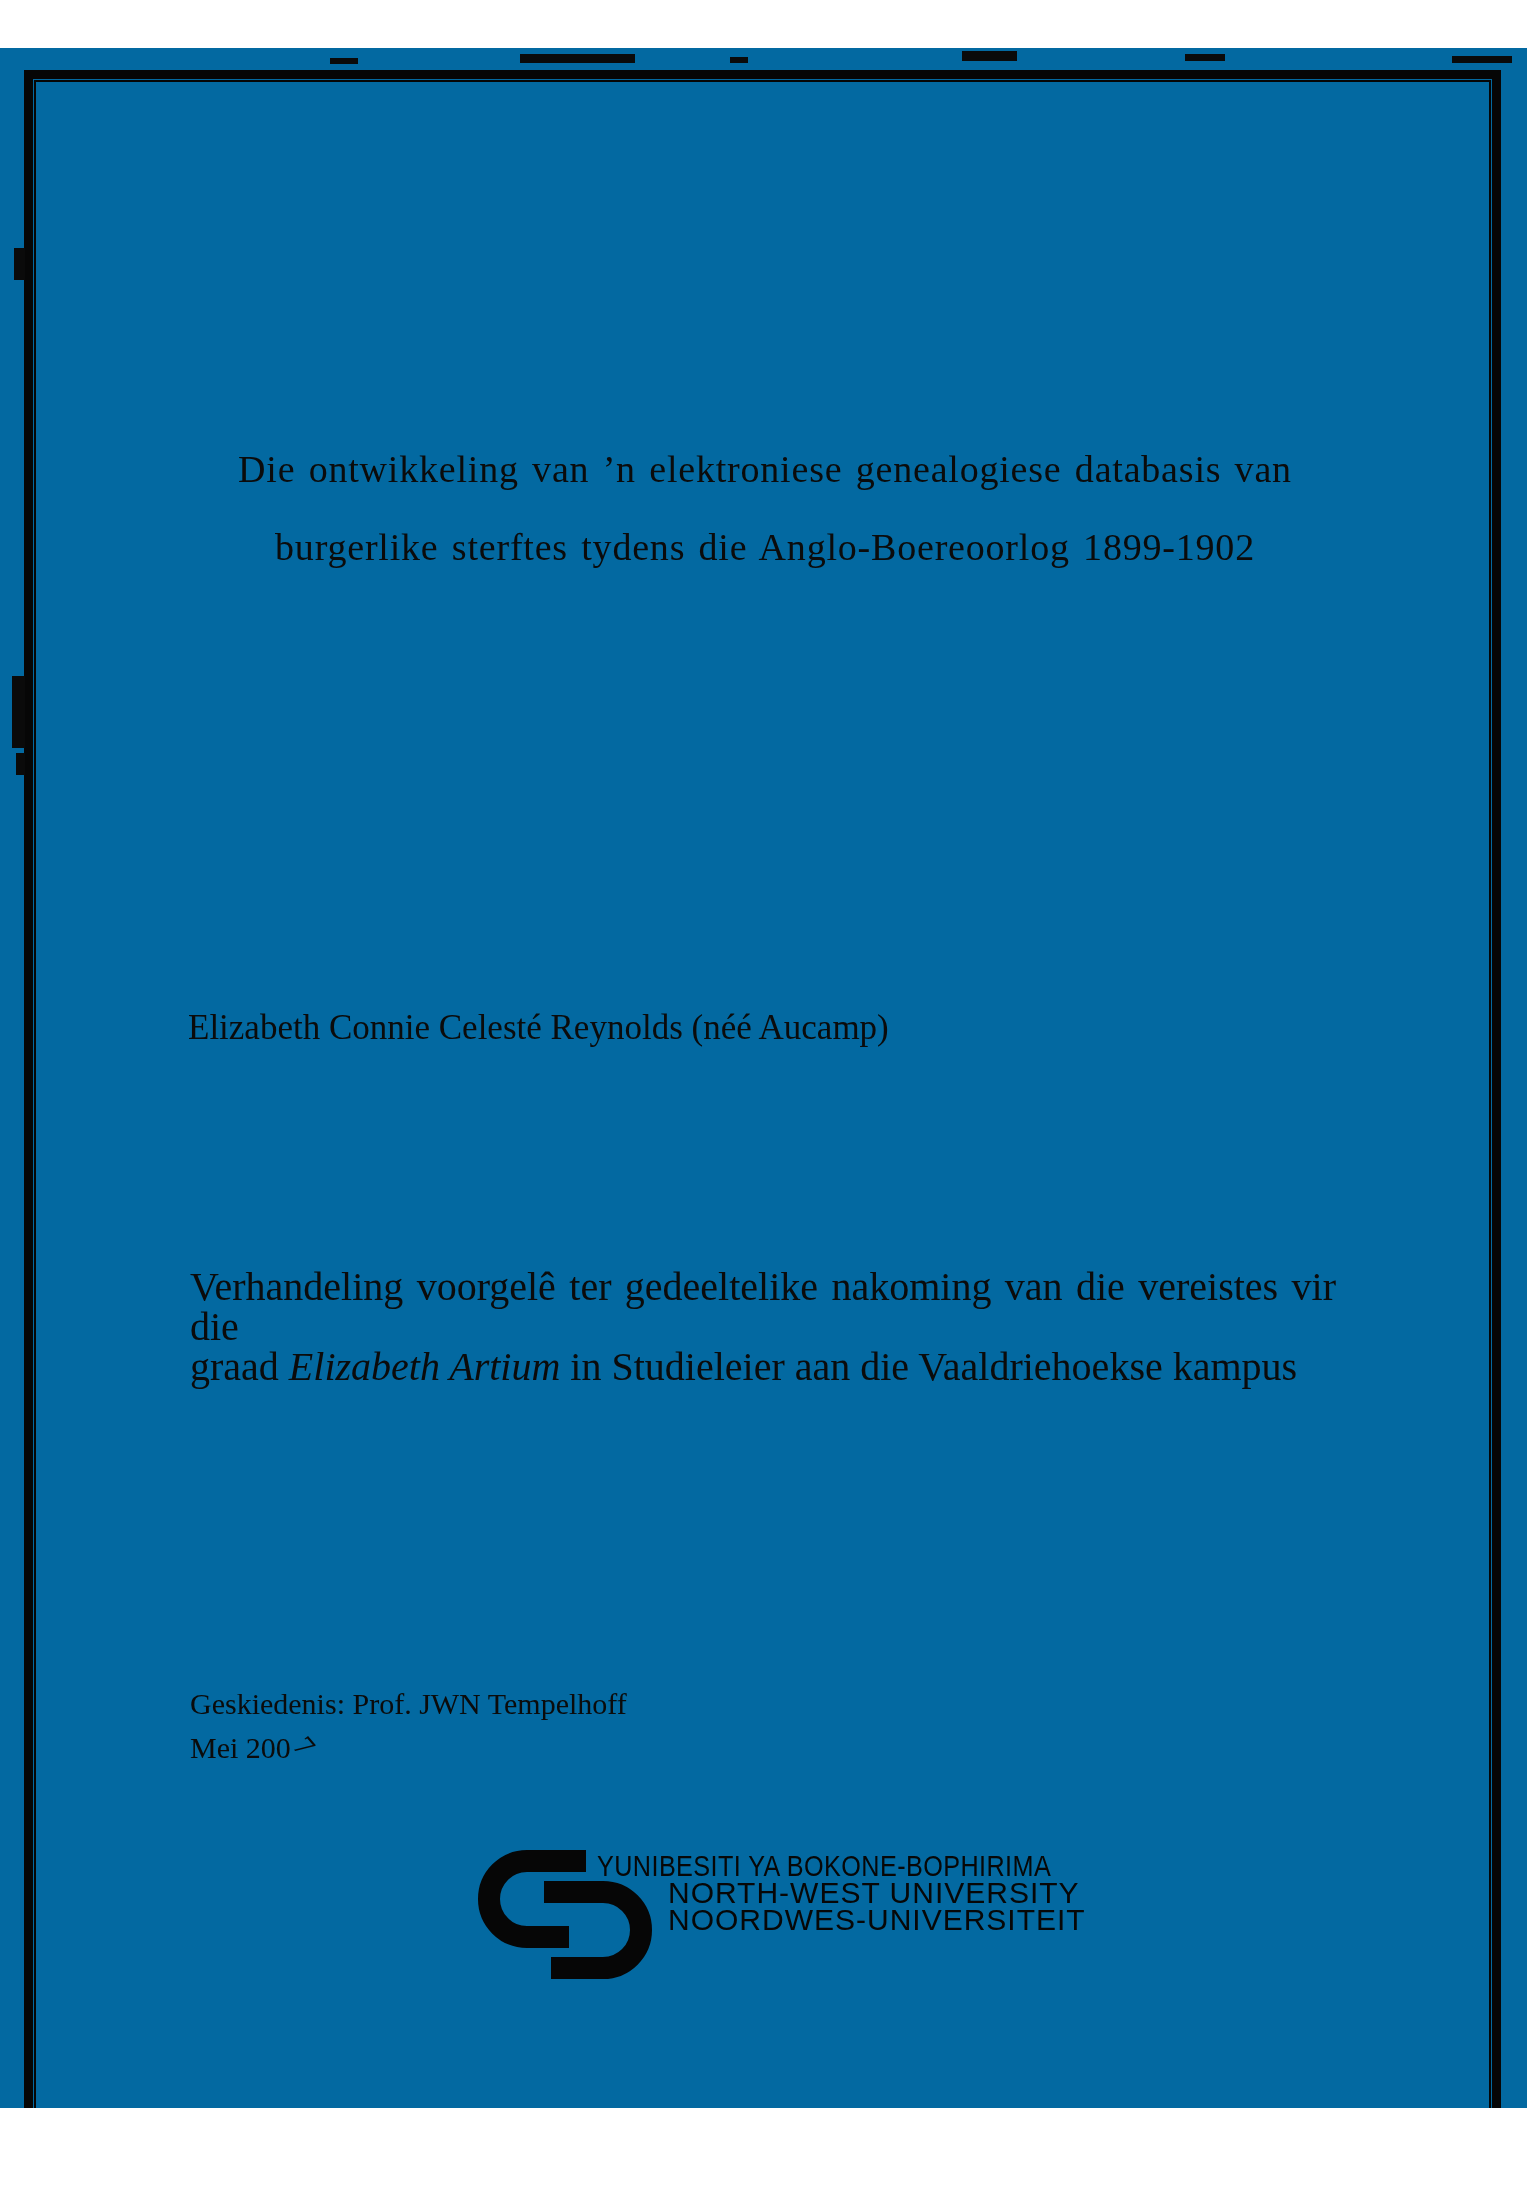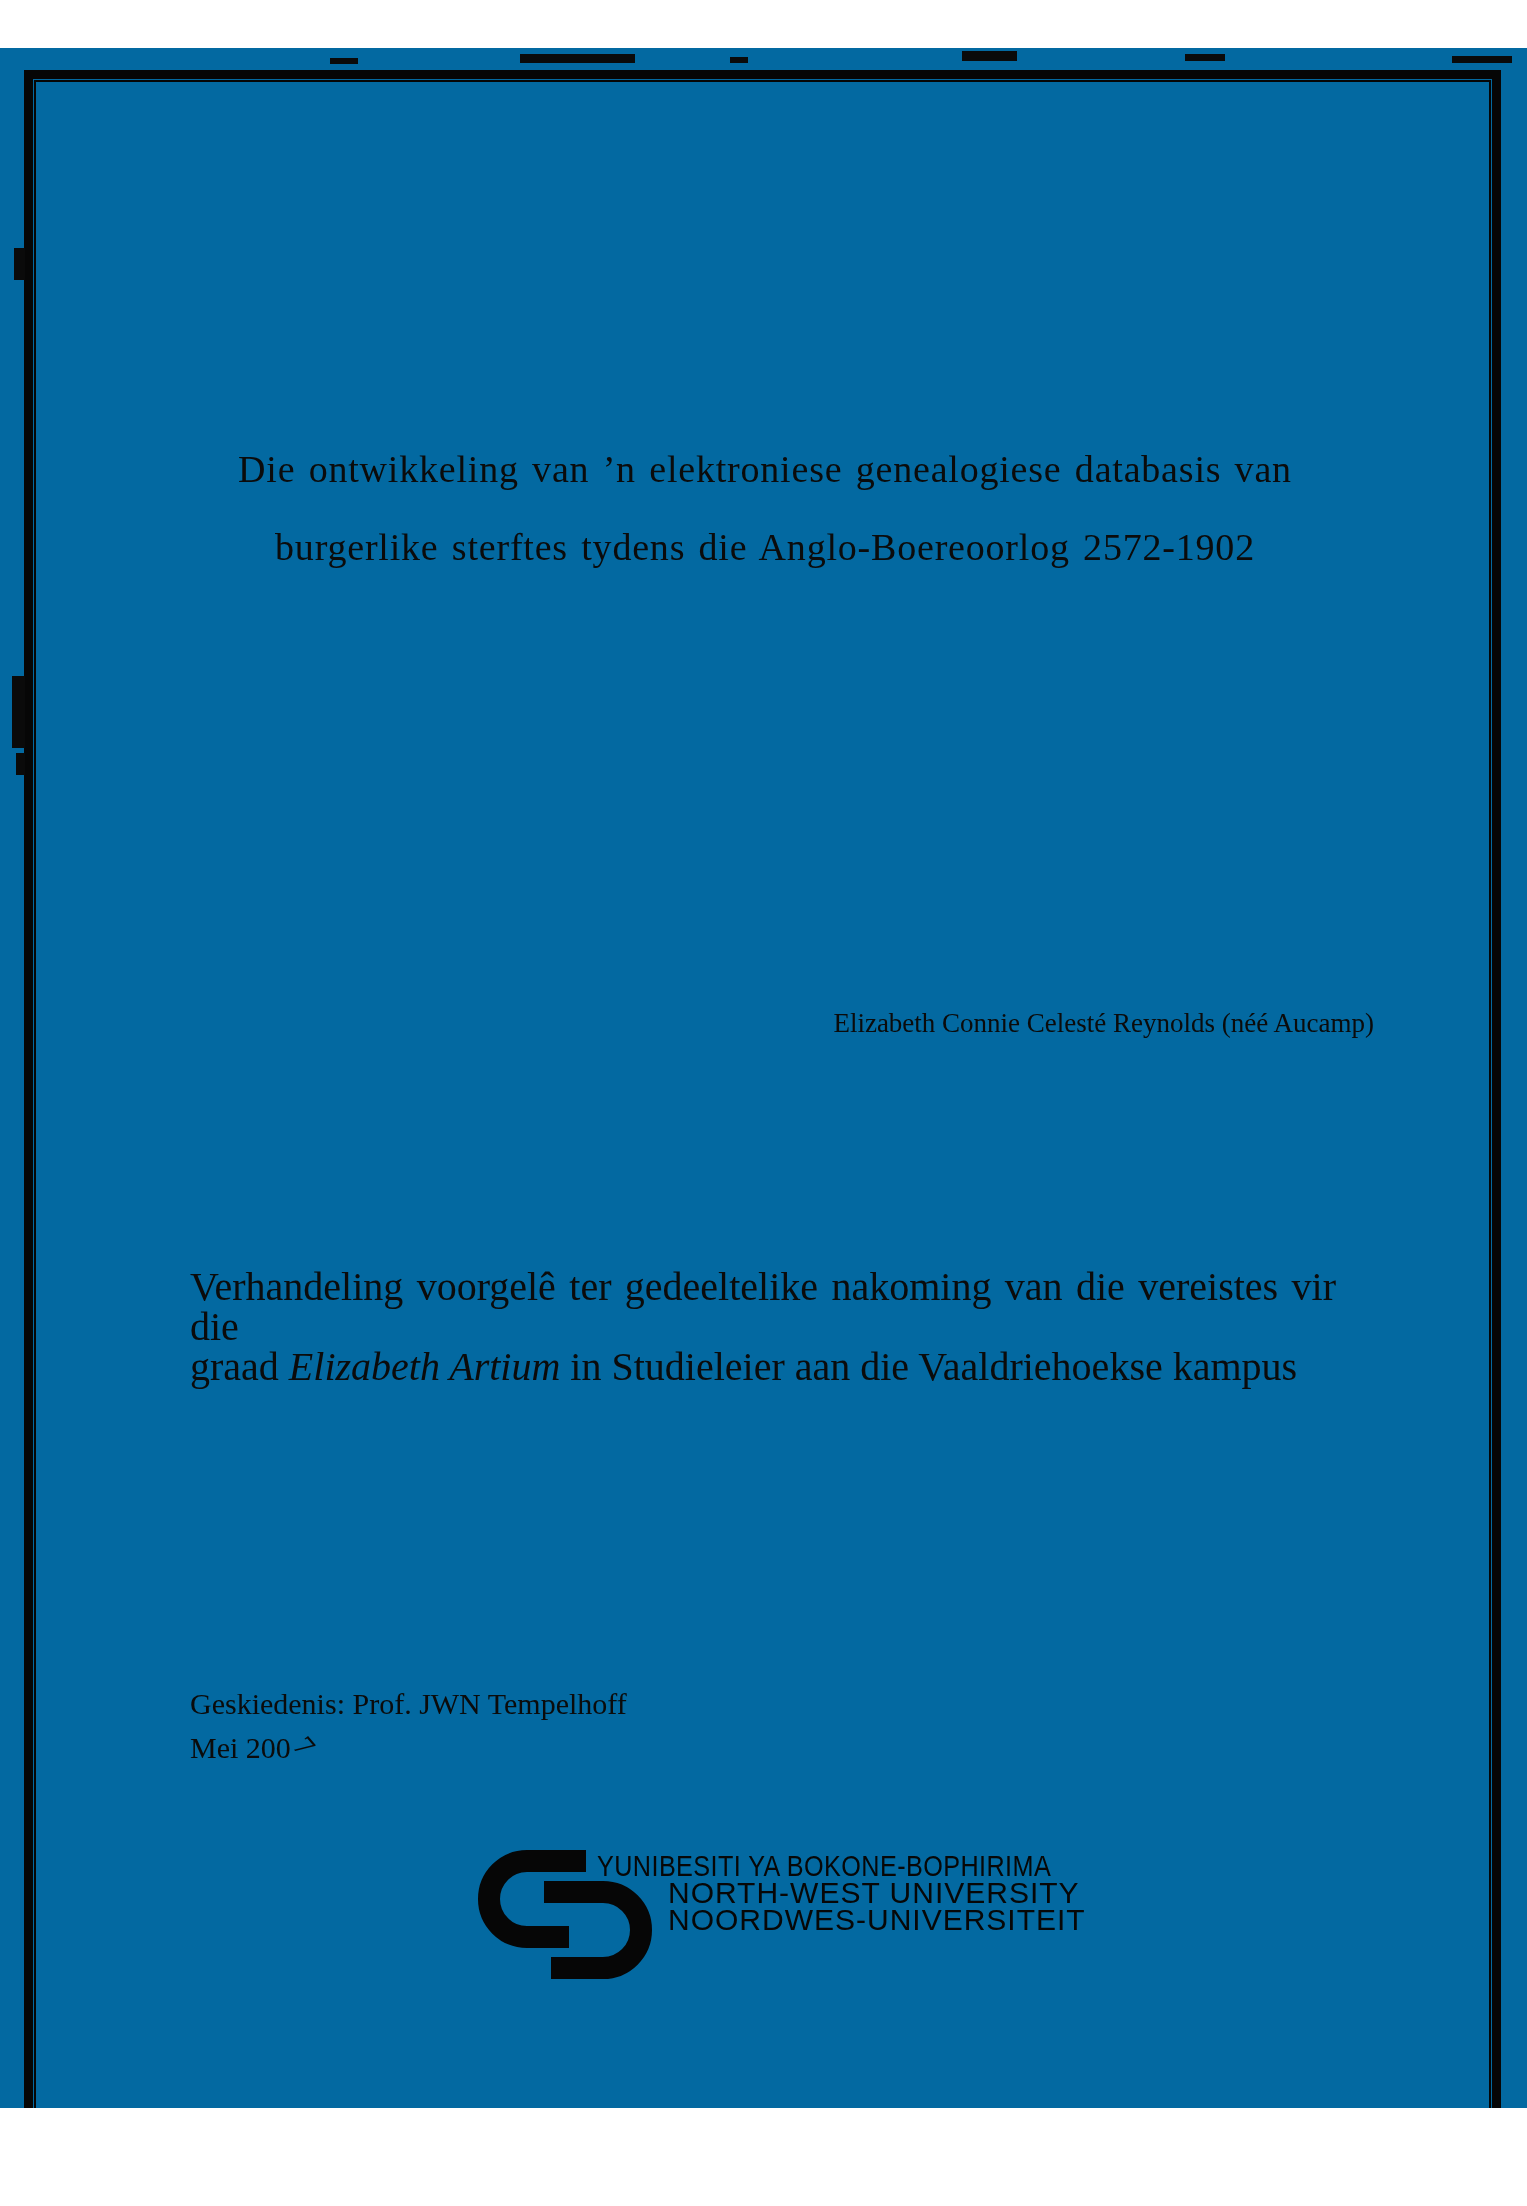--- a/index.html
+++ b/index.html
@@ -25,22 +25,22 @@
   .title-block {
     position:absolute; left:180px; width:1170px; top:382px;
     font-size:38px; line-height:78px; letter-spacing:0.8px; word-spacing:3px;
     text-align:center; white-space:nowrap;
   }
   .byline {
     position:absolute; left:180px; width:1170px; top:804px;
     font-size:32px; text-align:center;
   }
   .author-line {
-    position:absolute; left:204px; width:1170px; top:960px;
-    font-size:27px; text-align:right; white-space:nowrap;
+    position:absolute; left:188px; width:1170px; top:960px;
+    font-size:35px; text-align:left; white-space:nowrap;
   }
   .declaration {
     position:absolute; left:190px; width:1146px; top:1219px;
     font-size:40px; line-height:40px;
   }
   .declaration .just { text-align:justify; text-align-last:justify; }
   .it { font-style:italic; }
   .supervisor-block {
     position:absolute; left:190px; top:1634px;
     font-size:30px; line-height:44px;
@@ -76,21 +76,21 @@
   <div class="noise" style="left:1452px;top:8px;width:60px;height:7px;"></div>
   <div class="noise" style="left:14px;top:200px;width:11px;height:32px;"></div>
   <div class="noise" style="left:12px;top:628px;width:13px;height:72px;"></div>
   <div class="noise" style="left:16px;top:705px;width:9px;height:22px;"></div>
   <div class="noise" style="left:470px;top:2168px;width:60px;height:4px;"></div>
   <div class="noise" style="left:640px;top:2167px;width:120px;height:5px;"></div>
   <div class="noise" style="left:1230px;top:2167px;width:90px;height:5px;"></div>
 
   <div class="title-block">
     <div>Die ontwikkeling van ’n elektroniese genealogiese databasis van</div>
-    <div>burgerlike sterftes tydens die Anglo-Boereoorlog 2572-1902</div>
+    <div>burgerlike sterftes tydens die Anglo-Boereoorlog 1899-1902</div>
   </div>
 
 
   <div class="author-line">Elizabeth Connie Celesté Reynolds (néé Aucamp)</div>
 
   <div class="declaration">
     <div class="just">Verhandeling voorgelê ter gedeeltelike nakoming van die vereistes vir die</div>
     <div><span>graad </span><span class="it">Elizabeth Artium</span><span> in Studieleier aan die Vaaldriehoekse kampus</span></div>
   </div>
 

